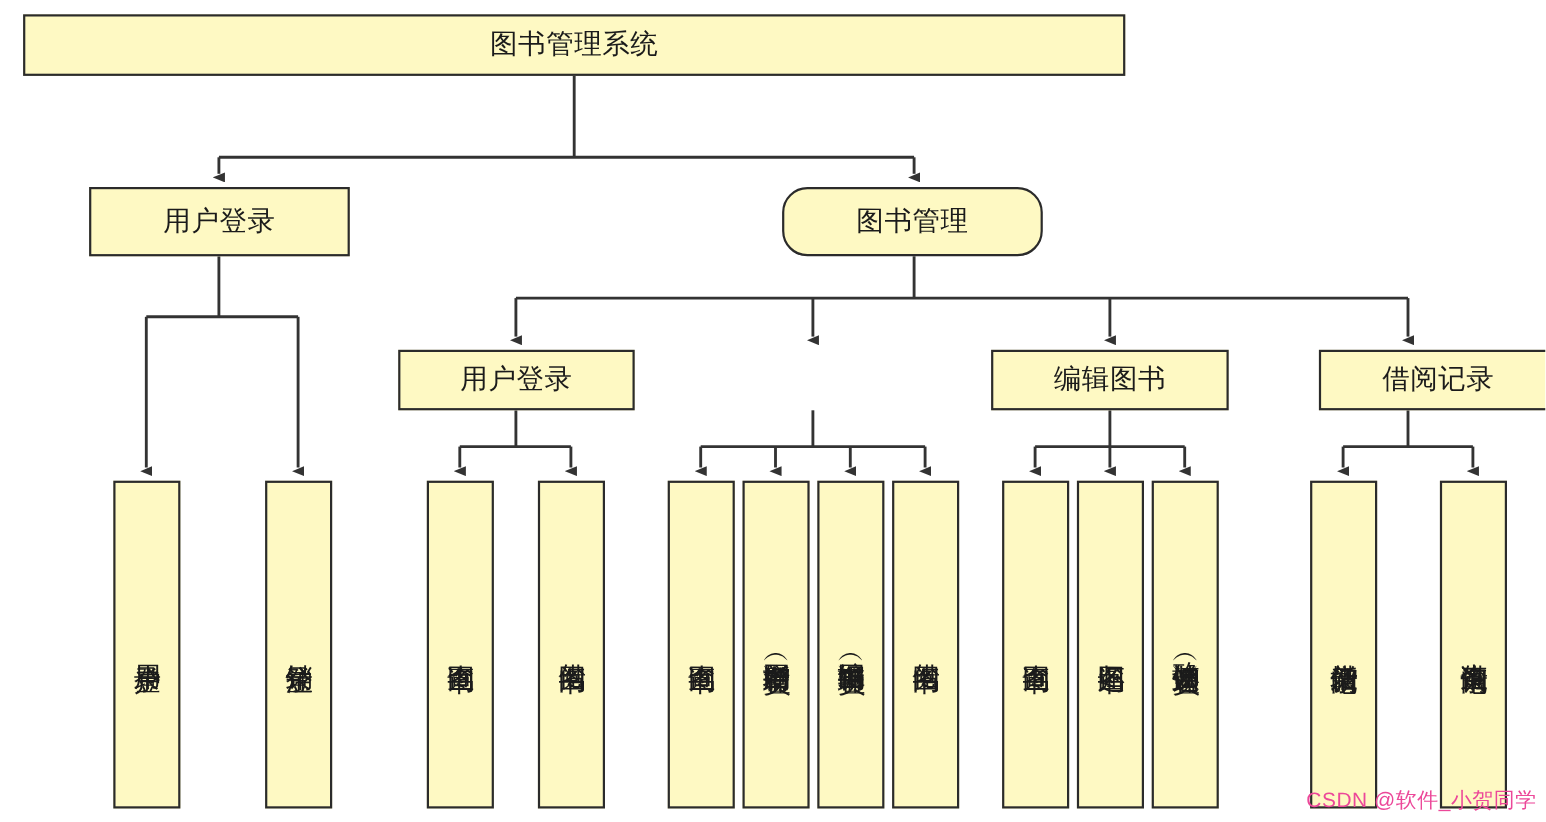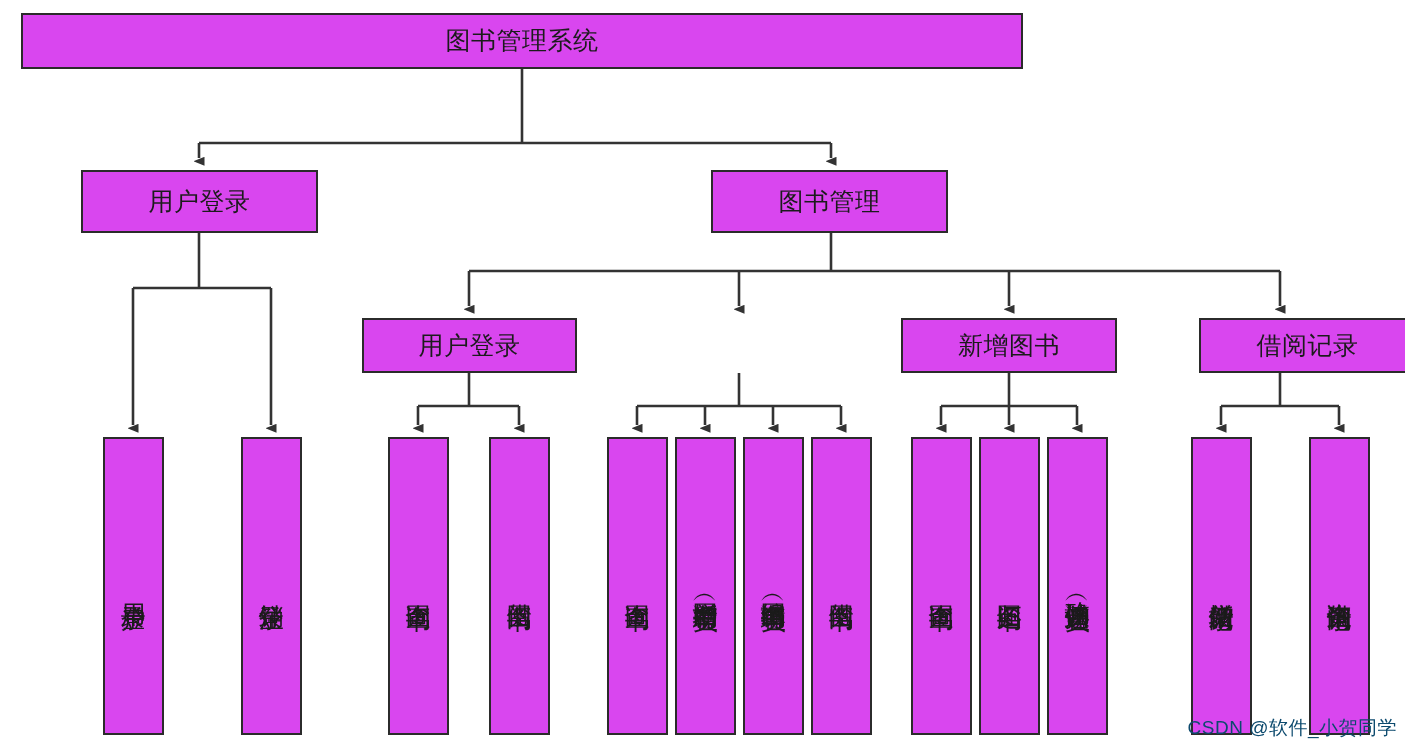--- a/index.html
+++ b/index.html
@@ -22,21 +22,21 @@
     position: absolute;
     left: 0;
     top: 0;
     width: 1405px;
     height: 747px;
     pointer-events: none;
   }
   .node {
     position: absolute;
     box-sizing: border-box;
-    background: #d946ef;
+    background: #fef9c3;
     border: 2.5px solid #2b2b2b;
     display: flex;
     align-items: center;
     justify-content: center;
     color: #1b1b1b;
   }
   .node .label {
     display: block;
     text-align: center;
     line-height: 1.18;
@@ -63,21 +63,21 @@
     line-height: 1.05;
     letter-spacing: 1px;
     max-height: 272px;
     text-align: start;
   }
   #watermark {
     position: absolute;
     right: 8px;
     bottom: 6px;
     font-size: 19px;
-    color: #0c4a6e;
+    color: #ec4899;
     white-space: nowrap;
     letter-spacing: 0.5px;
     user-select: none;
   }
 </style>
 </head>
 <body>
 
 <div id="canvas">
 
@@ -131,29 +131,29 @@
     </g>
   </svg>
 
   <div class="node horiz root" style="left:21px; top:13px; width:1002px; height:56px;">
     <span class="label">图书管理系统</span>
   </div>
 
   <div class="node horiz" style="left:81px; top:170px; width:237px; height:63px;">
     <span class="label">用户登录</span>
   </div>
-  <div class="node horiz" style="left:711px; top:170px; width:237px; height:63px;">
+  <div class="node horiz" style="left:711px; top:170px; width:237px; height:63px;border-radius:23px;">
     <span class="label">图书管理</span>
   </div>
 
   <div class="node horiz" style="left:362px; top:318px; width:215px; height:55px;">
     <span class="label">用户登录</span>
   </div>
   <div class="node horiz" style="left:901px; top:318px; width:216px; height:55px;">
-    <span class="label">新增图书</span>
+    <span class="label">编辑图书</span>
   </div>
   <div class="node horiz" style="left:1171px; top:318px; width:217px; height:55px;margin-left:28px;">
     <span class="label">借阅记录</span>
   </div>
 
   <div class="node vert" style="left:103px; top:437px; width:61px; height:298px;">
     <span class="label">用户登录</span>
   </div>
   <div class="node vert" style="left:241px; top:437px; width:61px; height:298px;">
     <span class="label">注销登录</span>

